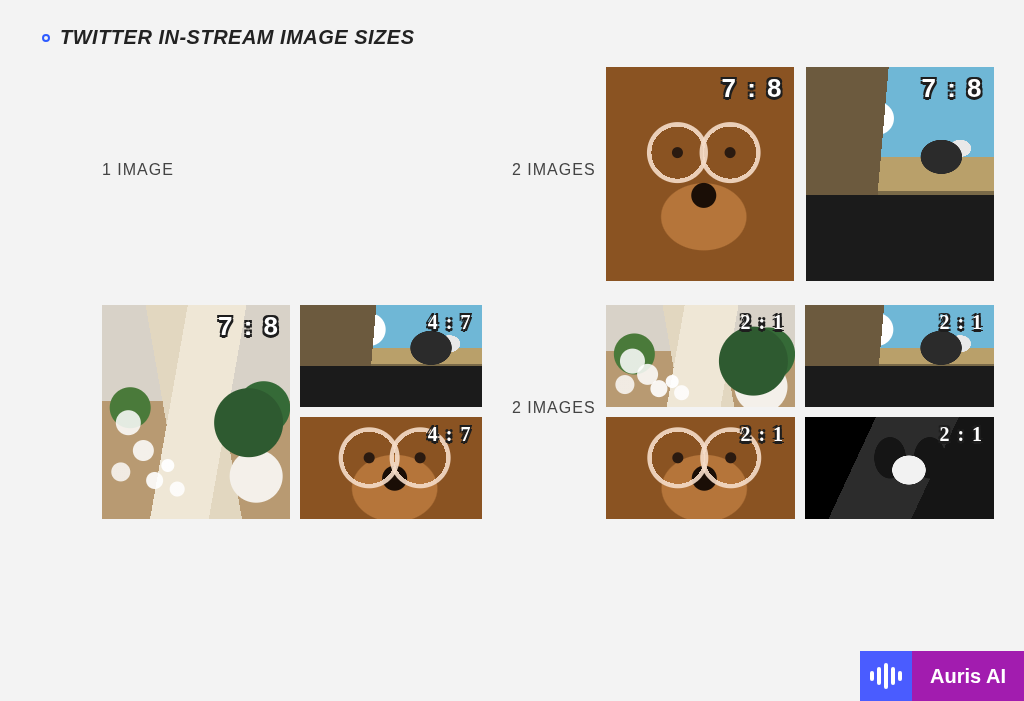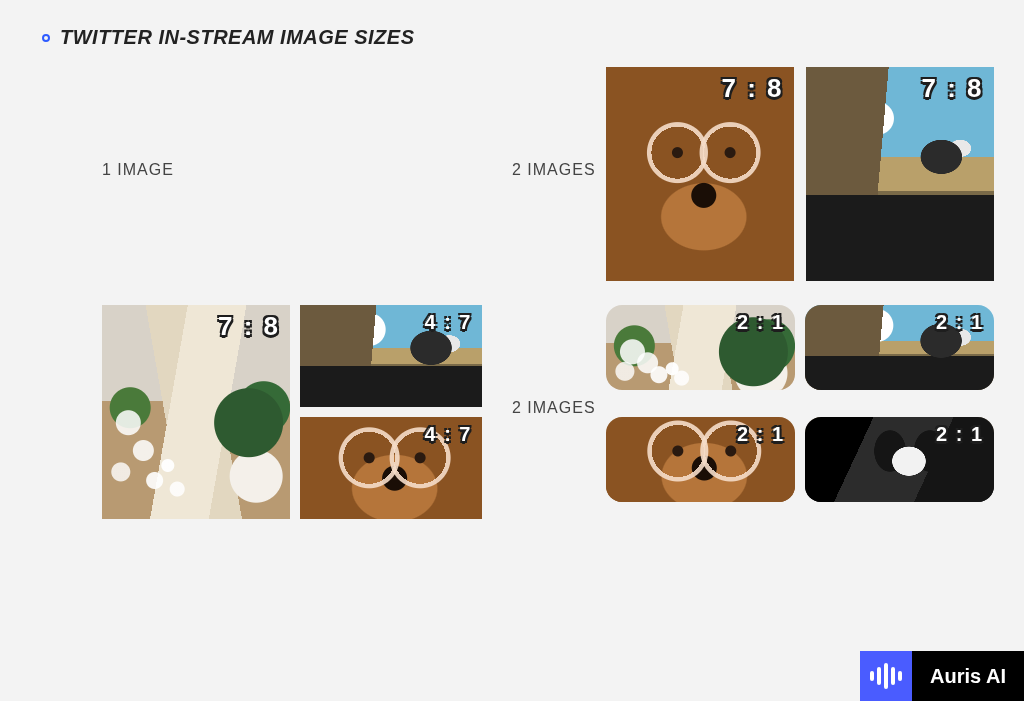--- a/index.html
+++ b/index.html
@@ -80,21 +80,21 @@
     font-size: 26px;
     letter-spacing: 2px;
     color: #fff;
     text-shadow:
       -2px -2px 0 #1e1e1e,
        2px -2px 0 #1e1e1e,
       -2px  2px 0 #1e1e1e,
        2px  2px 0 #1e1e1e,
        0    3px 0 #1e1e1e;
   }
-  .ratio-label.small { font-size: 20px; letter-spacing: 1.5px; }
+  .ratio-label.small { font-size: 20px; letter-spacing: 1.5px; font-family: Liberation Serif, serif; }
 
   
   .layout-1 .tile { width: 380px; height: 214px; }
 
   
   .layout-2 { display: flex; gap: 12px; }
   .layout-2 .tile { width: 188px; height: 214px; }
 
   
   .layout-3 { display: flex; gap: 10px; }
@@ -103,21 +103,21 @@
   .layout-3 .right .tile { width: 182px; height: 102px; }
 
   
   .layout-4 {
     display: grid;
     grid-template-columns: 1fr 1fr;
     grid-template-rows: 1fr 1fr;
     gap: 10px;
     width: 388px;
   }
-  .layout-4 .tile { width: 100%; height: 85px; border-radius: 16px; }
+  .layout-4 .tile { width: 100%; height: 102px; }
 
   
   .photo {
     position: absolute; inset: 0;
     background-size: cover;
     background-position: center;
   }
   
   .photo-corgi {
     background:
@@ -207,21 +207,21 @@
   .brand-icon span {
     display: block;
     width: 4px;
     background: #fff;
     border-radius: 2px;
   }
   .bar-s { height: 10px; }
   .bar-m { height: 18px; }
   .bar-l { height: 26px; }
   .brand-text {
-    background: #000000;
+    background: #a21caf;
     color: #fff;
     font-weight: 700;
     font-size: 20px;
     display: flex;
     align-items: center;
     padding: 0 18px;
   }
 </style>
 </head>
 <body>

